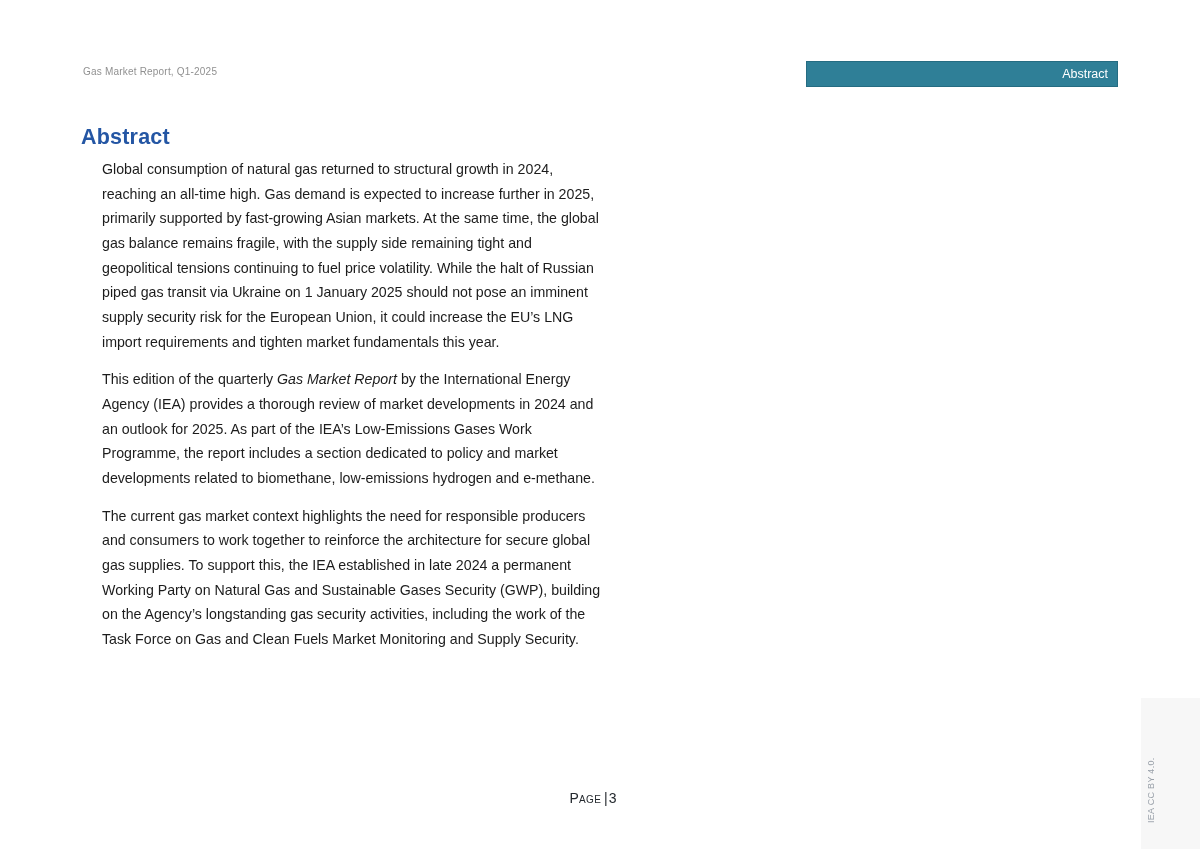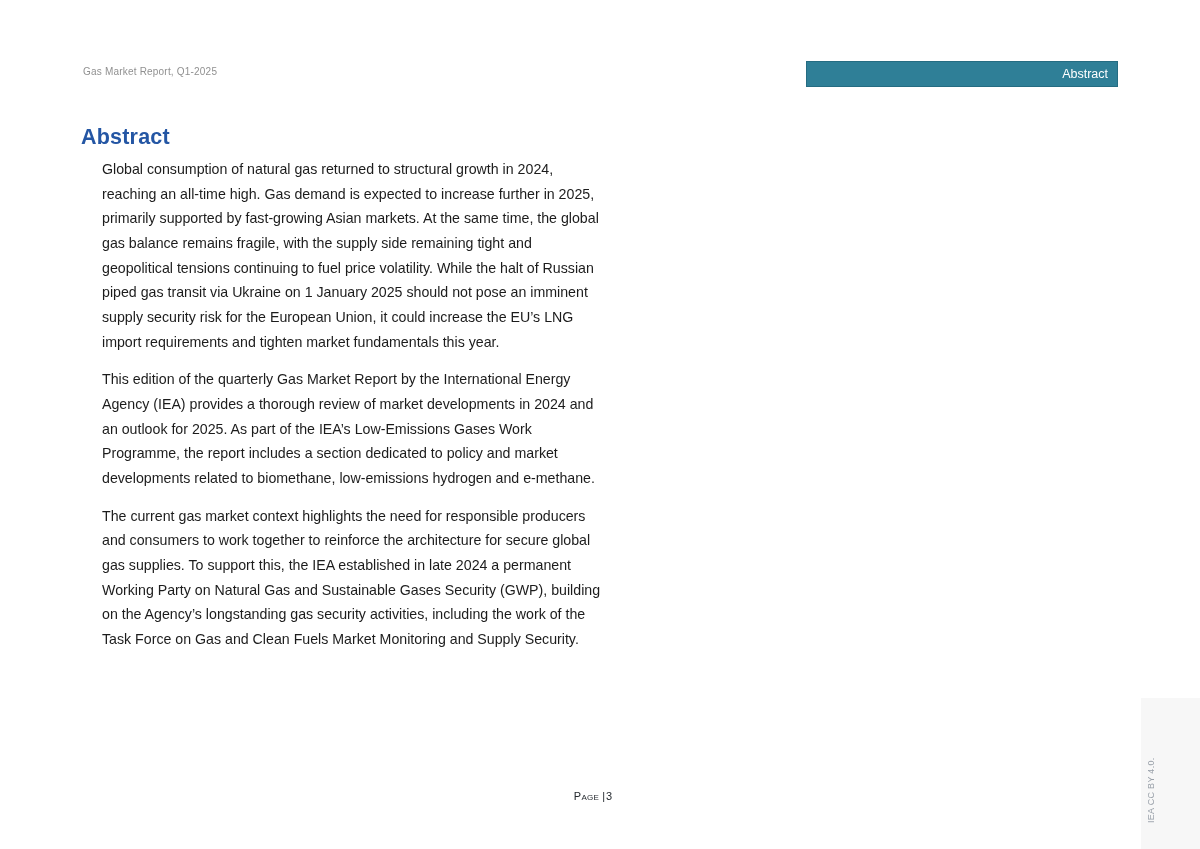--- a/index.html
+++ b/index.html
@@ -57,28 +57,29 @@
     width: 504px;
     font-size: 14.2px;
     line-height: 24.65px;
     color: var(--body-text, #1c1c1c);
     margin-left: 21px;
   }
   .content p {
     margin: 0 0 13px 0;
   }
   .content .it {
+    font-style: italic;
   }
   .footer {
     position: absolute;
     left: 0;
     width: 1186px;
     top: 790px;
     text-align: center;
-    font-size: 11px;
+    font-size: 14px;
     color: #24292e;
   }
   .footer .label {
     font-variant: small-caps;
     letter-spacing: 0.3px;
   }
   .footer .sep {
     padding: 0 1px 0 3px;
   }
   .artifact-strip {

